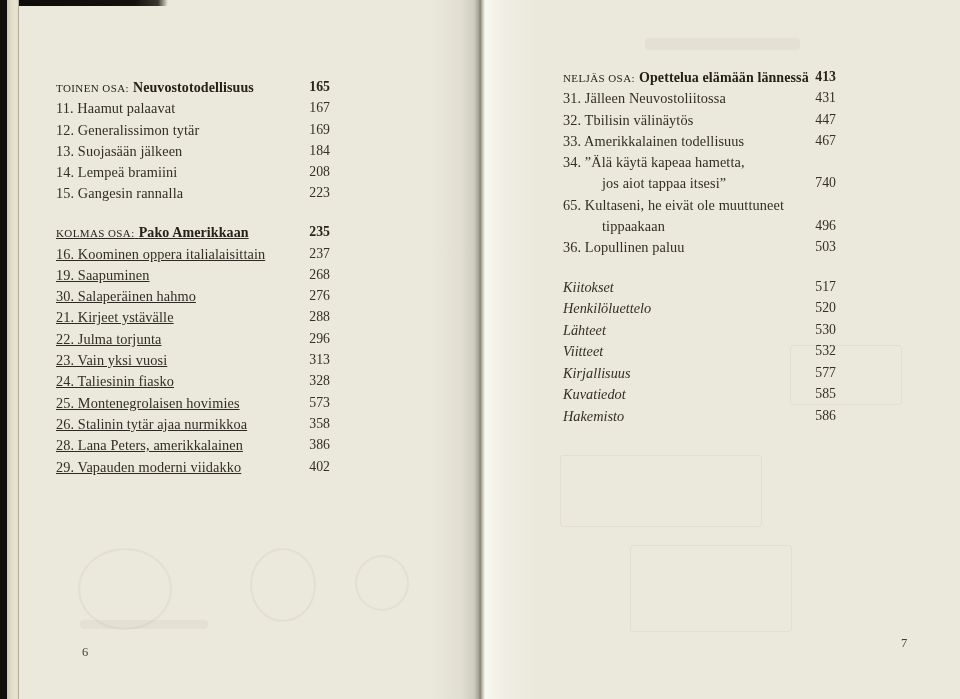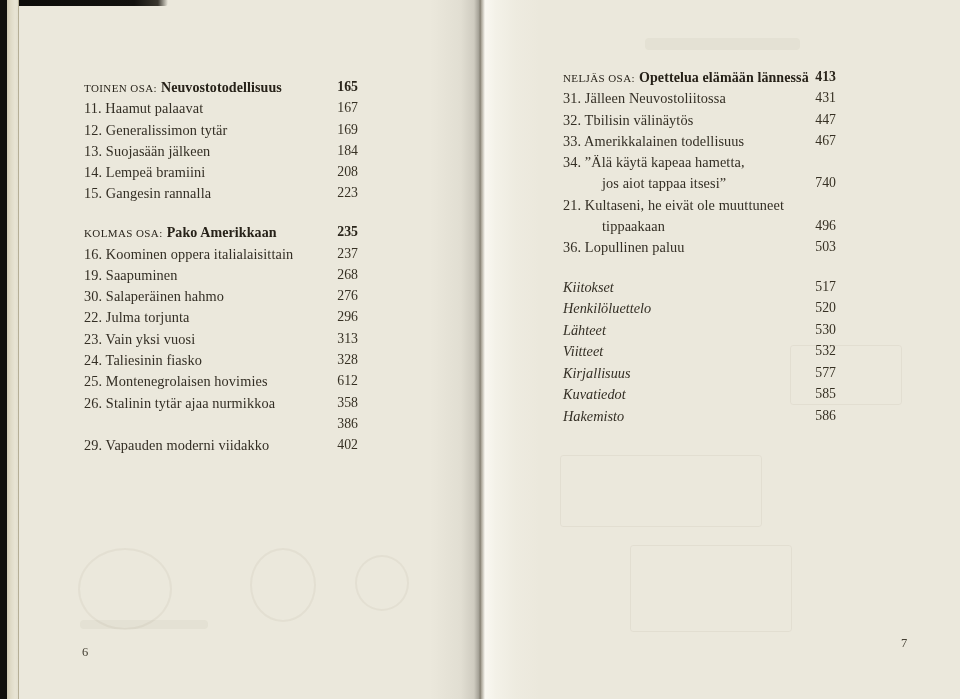--- a/index.html
+++ b/index.html
@@ -71,23 +71,23 @@
   .ghost-smudge {
     position: absolute;
     background: rgba(125,115,90,0.06);
     border-radius: 4px;
   }
 
   
   .toc {
     position: absolute;
   }
-  .toc-left  { left: 84px;  top: 76px; width: 274px; }
+  .toc-left  { left: 56px;  top: 76px; width: 274px; }
   .toc-right { left: 563px; top: 66px; width: 273px; }
-  .section + .section { margin-top: 17.5px; }
+  .section + .section { margin-top: 17.5px; text-decoration: underline; }
   .backmatter { margin-top: 18px; }
 
   .row {
     position: relative;
     height: 21.3px;
     line-height: 21.3px;
     white-space: nowrap;
   }
   .backmatter .row { height: 21.5px; line-height: 21.5px; }
 
@@ -157,42 +157,43 @@
           <div class="row entry-row"><span class="etitle">12. Generalissimon tytär</span><span class="pnum">169</span></div>
           <div class="row entry-row"><span class="etitle">13. Suojasään jälkeen</span><span class="pnum">184</span></div>
           <div class="row entry-row"><span class="etitle">14. Lempeä bramiini</span><span class="pnum">208</span></div>
           <div class="row entry-row"><span class="etitle">15. Gangesin rannalla</span><span class="pnum">223</span></div>
         </div>
         <div class="section">
           <div class="row header-row"><span class="hlabel">KOLMAS OSA:</span> <span class="htitle">Pako Amerikkaan</span><span class="pnum">235</span></div>
           <div class="row entry-row"><span class="etitle">16. Koominen oppera italialaisittain</span><span class="pnum">237</span></div>
           <div class="row entry-row"><span class="etitle">19. Saapuminen</span><span class="pnum">268</span></div>
           <div class="row entry-row"><span class="etitle">30. Salaperäinen hahmo</span><span class="pnum">276</span></div>
+          <div class="row entry-row"><span class="etitle">21. Kirjeet ystävälle</span><span class="pnum">288</span></div>
           <div class="row entry-row"><span class="etitle">22. Julma torjunta</span><span class="pnum">296</span></div>
           <div class="row entry-row"><span class="etitle">23. Vain yksi vuosi</span><span class="pnum">313</span></div>
           <div class="row entry-row"><span class="etitle">24. Taliesinin fiasko</span><span class="pnum">328</span></div>
-          <div class="row entry-row"><span class="etitle">25. Montenegrolaisen hovimies</span><span class="pnum">612</span></div>
+          <div class="row entry-row"><span class="etitle">25. Montenegrolaisen hovimies</span><span class="pnum">573</span></div>
           <div class="row entry-row"><span class="etitle">26. Stalinin tytär ajaa nurmikkoa</span><span class="pnum">358</span></div>
-          <div class="row entry-row"><span class="pnum">386</span></div>
+          <div class="row entry-row"><span class="etitle">28. Lana Peters, amerikkalainen</span><span class="pnum">386</span></div>
           <div class="row entry-row"><span class="etitle">29. Vapauden moderni viidakko</span><span class="pnum">402</span></div>
         </div>
       </div>
     <div class="folio folio-left">6</div>
   </div>
 
   <div class="page page-right">
     <div class="toc toc-right" id="toc-right">
         <div class="section">
           <div class="row header-row"><span class="hlabel">NELJÄS OSA:</span> <span class="htitle">Opettelua elämään lännessä</span><span class="pnum">413</span></div>
           <div class="row entry-row"><span class="etitle">31. Jälleen Neuvostoliitossa</span><span class="pnum">431</span></div>
           <div class="row entry-row"><span class="etitle">32. Tbilisin välinäytös</span><span class="pnum">447</span></div>
           <div class="row entry-row"><span class="etitle">33. Amerikkalainen todellisuus</span><span class="pnum">467</span></div>
           <div class="row entry-row"><span class="etitle">34. ”Älä käytä kapeaa hametta,</span></div>
           <div class="row entry-row cont"><span class="etitle">jos aiot tappaa itsesi”</span><span class="pnum">740</span></div>
-          <div class="row entry-row"><span class="etitle">21. Kultaseni, he eivät ole muuttuneet</span></div>
+          <div class="row entry-row"><span class="etitle">65. Kultaseni, he eivät ole muuttuneet</span></div>
           <div class="row entry-row cont"><span class="etitle">tippaakaan</span><span class="pnum">496</span></div>
           <div class="row entry-row"><span class="etitle">36. Lopullinen paluu</span><span class="pnum">503</span></div>
         </div>
         <div class="backmatter">
           <div class="row backmatter-row"><span class="bm-title">Kiitokset</span><span class="pnum">517</span></div>
           <div class="row backmatter-row"><span class="bm-title">Henkilöluettelo</span><span class="pnum">520</span></div>
           <div class="row backmatter-row"><span class="bm-title">Lähteet</span><span class="pnum">530</span></div>
           <div class="row backmatter-row"><span class="bm-title">Viitteet</span><span class="pnum">532</span></div>
           <div class="row backmatter-row"><span class="bm-title">Kirjallisuus</span><span class="pnum">577</span></div>
           <div class="row backmatter-row"><span class="bm-title">Kuvatiedot</span><span class="pnum">585</span></div>

